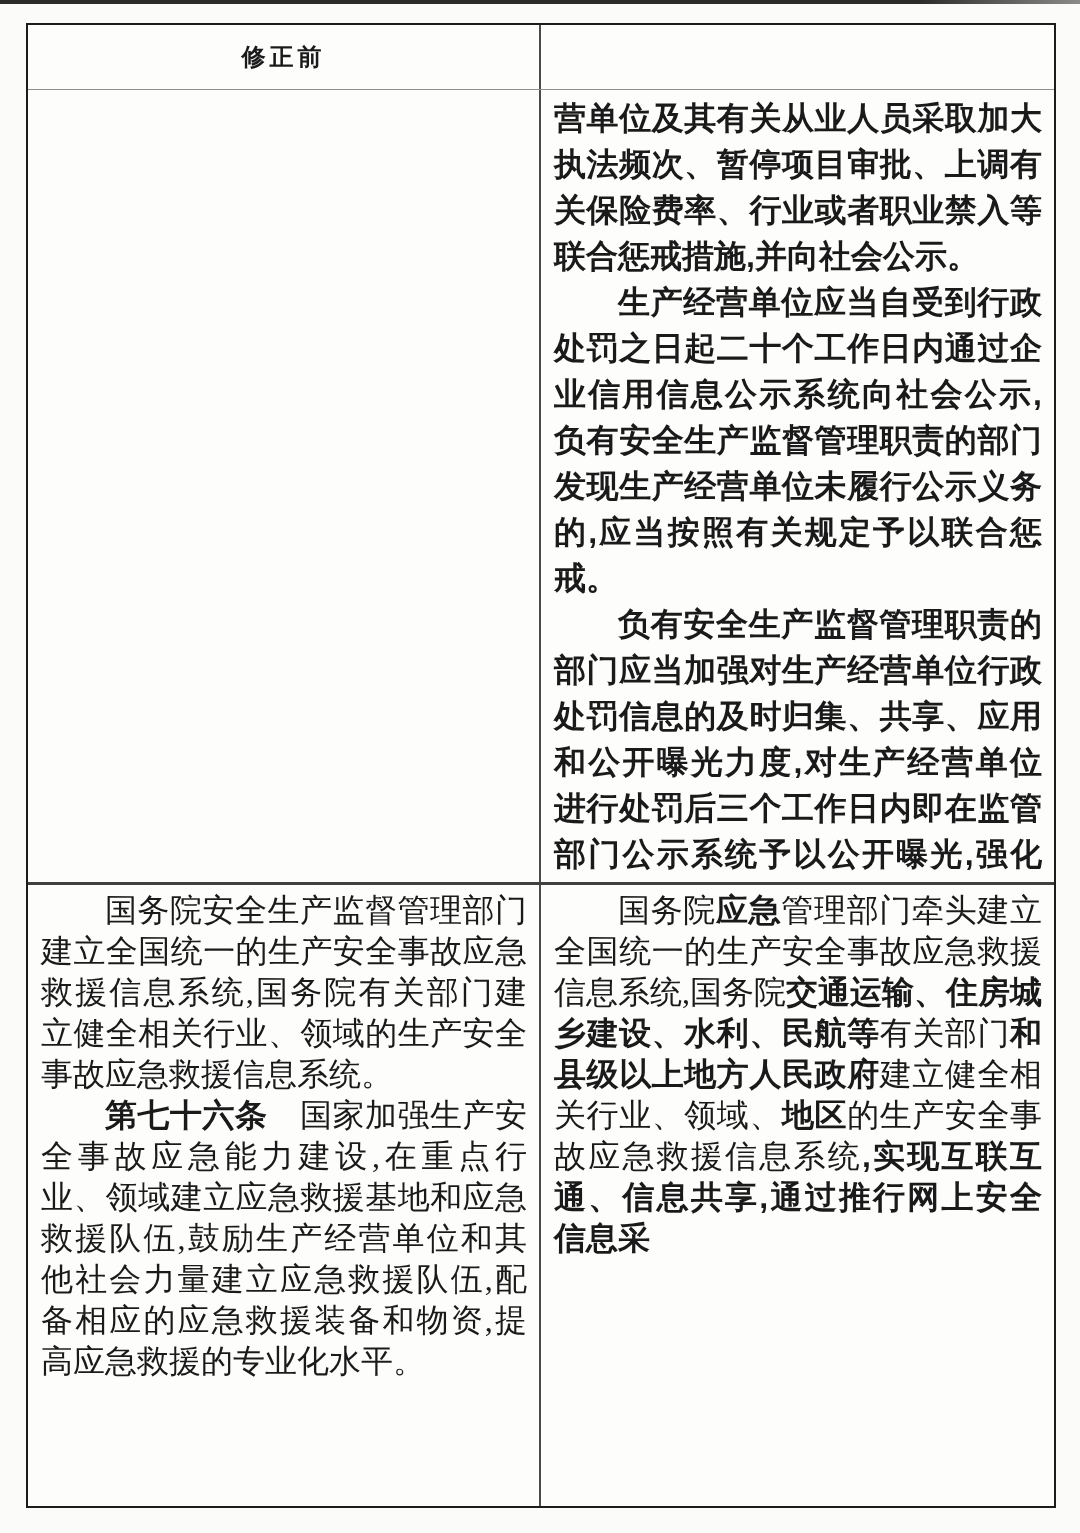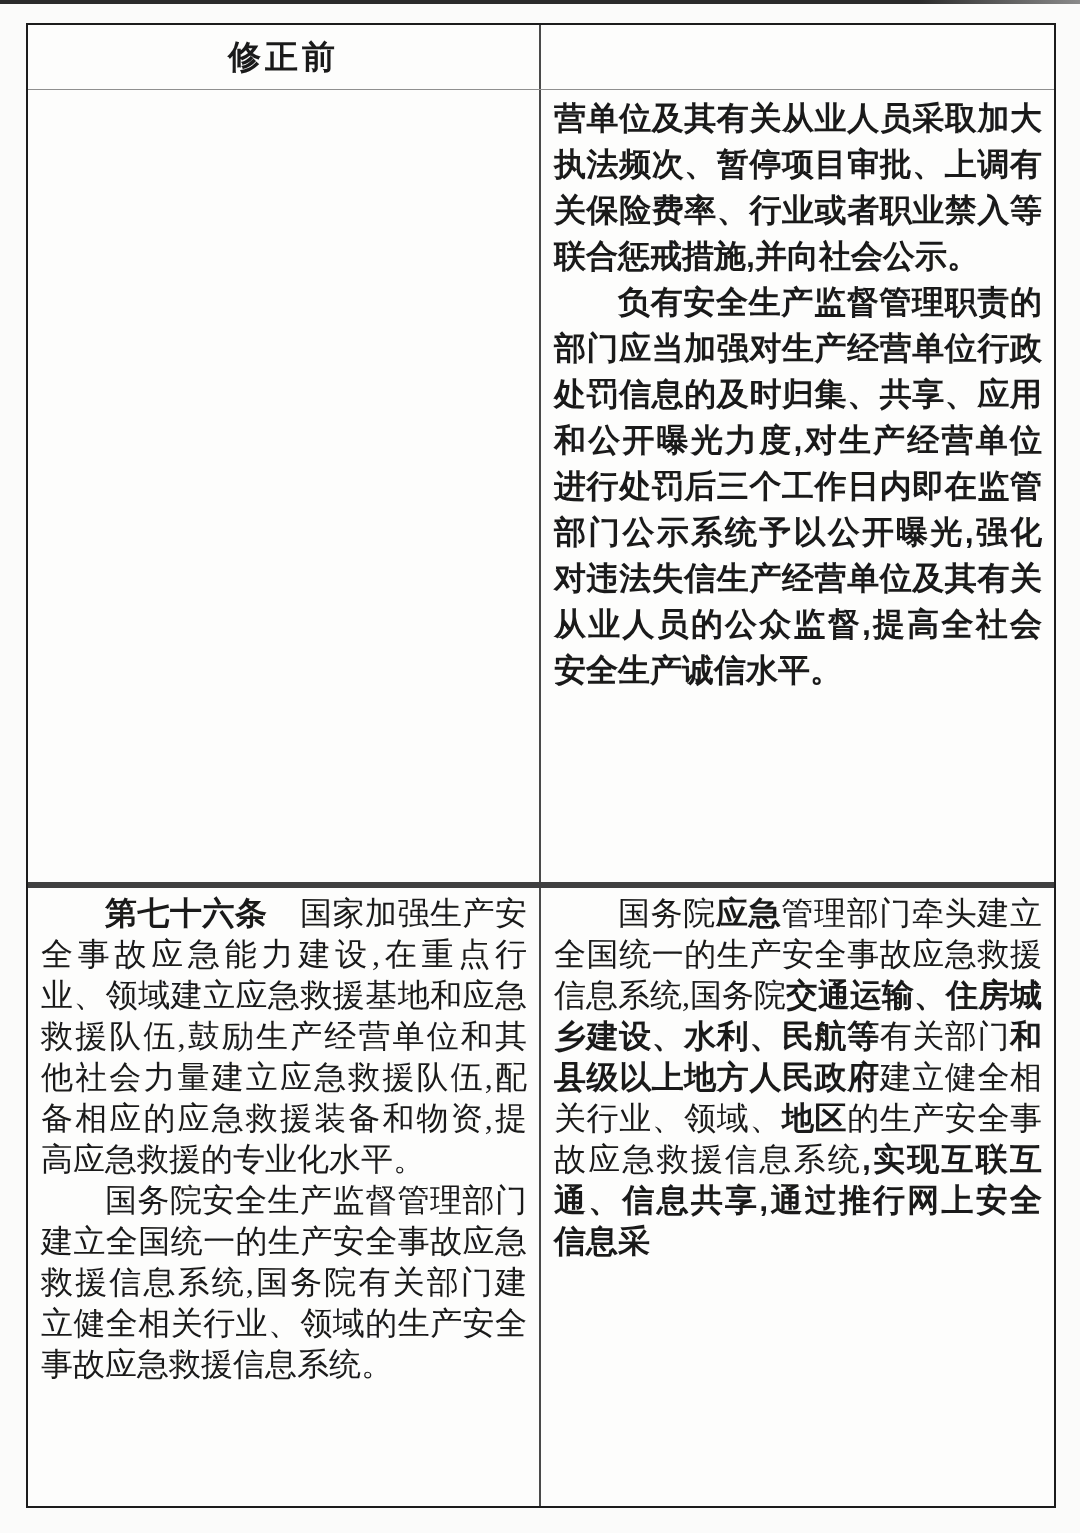--- a/index.html
+++ b/index.html
@@ -37,31 +37,31 @@
     height: 64px;
     border-bottom: 1px solid #8f8f8f;
     flex: 0 0 auto;
   }
   .th {
     display: flex;
     align-items: center;
     justify-content: center;
     font-family: Liberation Mono, monospace;
     font-weight: 700;
-    font-size: 33px;
+    font-size: 24px;
     letter-spacing: 4px;
   }
   .trow {
     display: grid;
     grid-template-columns: 1fr 1fr;
   }
   .trow-1 {
     height: 792px;
     flex: 0 0 auto;
-    border-bottom: 6px solid #404040;
+    border-bottom: 3px solid #404040;
   }
   .trow-2 { flex: 1 1 auto; }
   .col-left { border-right: 2px solid #4a4a4a; }
   .td {
     padding: 5px 12px 0 13px;
     overflow: hidden;
   }
   .td p {
     margin: 0;
     font-size: 32px;
@@ -84,27 +84,28 @@
 
   <div class="cmp-table">
     <div class="thead">
       <div class="th col-left">修正前</div>
     </div>
 
     <div class="trow trow-1">
       <div class="td col-left"></div>
       <div class="td">
           <p><span class="b">营单位及其有关从业人员采取加大执法频次、暂停项目审批、上调有关保险费率、行业或者职业禁入等联合惩戒措施,并向社会公示。</span></p>
+          <p class="indent"><span class="b">生产经营单位应当自受到行政处罚之日起二十个工作日内通过企业信用信息公示系统向社会公示,负有安全生产监督管理职责的部门发现生产经营单位未履行公示义务的,应当按照有关规定予以联合惩戒。</span></p>
           <p class="indent"><span class="b">负有安全生产监督管理职责的部门应当加强对生产经营单位行政处罚信息的及时归集、共享、应用和公开曝光力度,对生产经营单位进行处罚后三个工作日内即在监管部门公示系统予以公开曝光,强化对违法失信生产经营单位及其有关从业人员的公众监督,提高全社会安全生产诚信水平。</span></p>
         </div>
     </div>
 
     <div class="trow trow-2">
       <div class="td col-left">
+          <p class="indent"><span>国务院安全生产监督管理部门建立全国统一的生产安全事故应急救援信息系统,国务院有关部门建立健全相关行业、领域的生产安全事故应急救援信息系统。</span></p>
           <p class="indent"><span class="b">第七十六条</span><span>　国家加强生产安全事故应急能力建设,在重点行业、领域建立应急救援基地和应急救援队伍,鼓励生产经营单位和其他社会力量建立应急救援队伍,配备相应的应急救援装备和物资,提高应急救援的专业化水平。</span></p>
-          <p class="indent"><span>国务院安全生产监督管理部门建立全国统一的生产安全事故应急救援信息系统,国务院有关部门建立健全相关行业、领域的生产安全事故应急救援信息系统。</span></p>
         </div>
       <div class="td">
           <p class="indent"><span>国务院</span><span class="b">应急</span><span>管理部门牵头建立全国统一的生产安全事故应急救援信息系统,国务院</span><span class="b">交通运输、住房城乡建设、水利、民航等</span><span>有关部门</span><span class="b">和县级以上地方人民政府</span><span>建立健全相关行业、领域、</span><span class="b">地区</span><span>的生产安全事故应急救援信息系统</span><span class="b">,实现互联互通、信息共享,通过推行网上安全信息采</span></p>
         </div>
     </div>
   </div>
 </div>
 
 </body></html>

